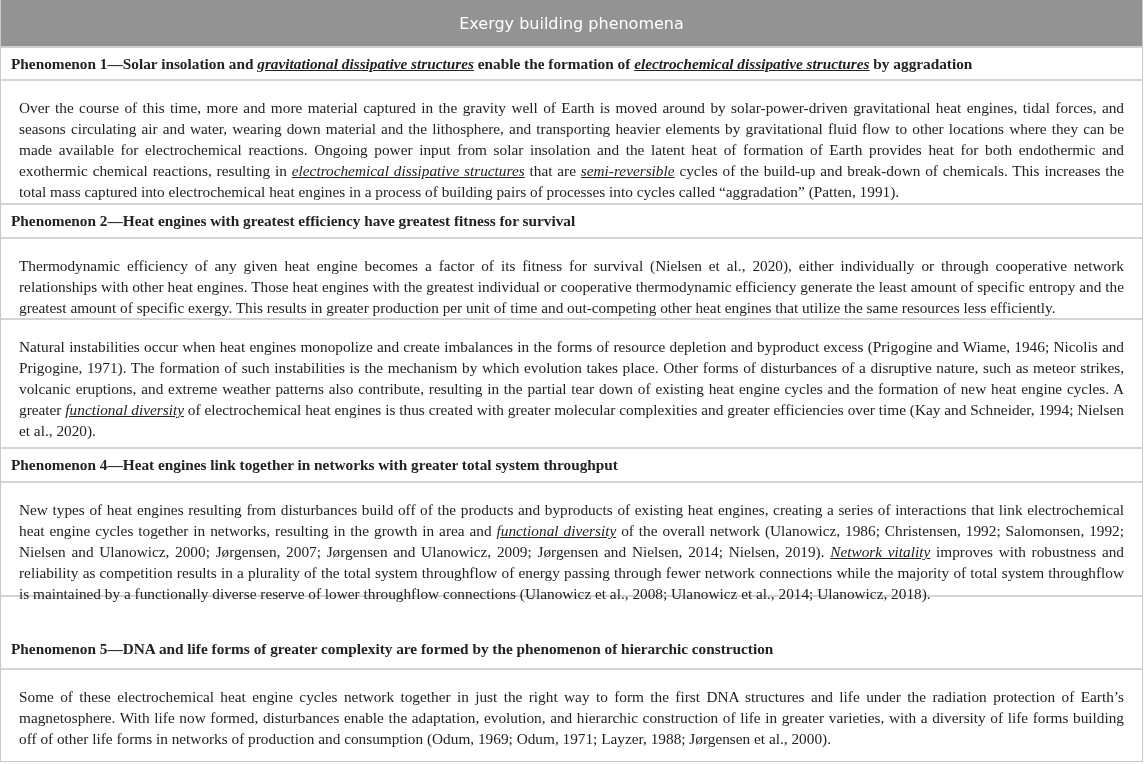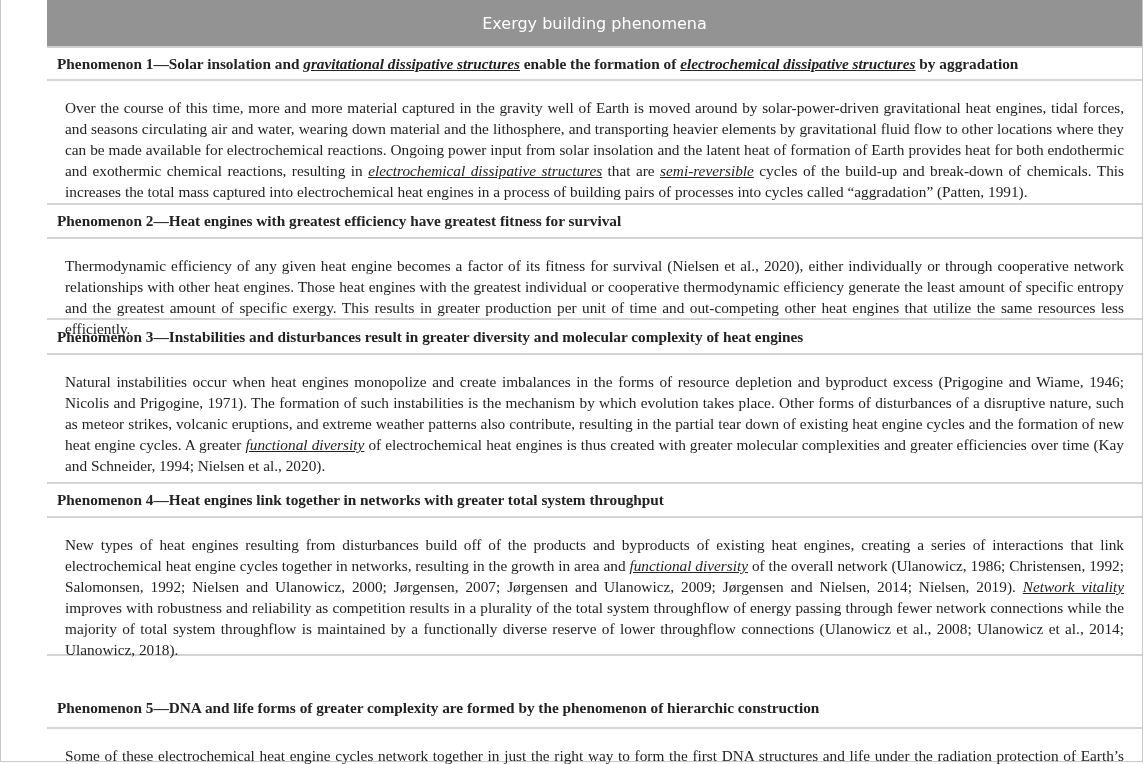--- a/index.html
+++ b/index.html
@@ -1,19 +1,19 @@
 <!DOCTYPE html>
 <html><head>
 <meta charset="utf-8">
 <style>
   html, body { margin: 0; padding: 0; background: #ffffff; }
   body { width: 1145px; height: 764px; overflow: hidden; position: relative; }
   .table {
     position: absolute; left: 0; top: 0; width: 1143px; height: 762px;
-    border: 1px solid #c8c8c8; border-top: none; box-sizing: border-box; padding-left: 46px;
+    border: 1px solid #c8c8c8; border-top: none; box-sizing: border-box;
   }
   .header {
     height: 48px; background: #939393; color: #ffffff;
     font-family: "DejaVu Sans", sans-serif; font-size: 16px;
     display: flex; align-items: center; justify-content: center;
     border-bottom: 2px solid #d0d0d0; box-sizing: border-box;
   }
   .title-row {
     font-family: "Liberation Serif", serif; font-weight: bold; font-size: 15.3px;
     color: #222; padding: 0 10px; display: flex; align-items: center;
@@ -23,21 +23,21 @@
     font-family: "Liberation Serif", serif; font-size: 15.3px; color: #222;
     line-height: 21px; padding: 8px 10px 0 10px; text-align: justify;
     border-bottom: 2px solid #d4d4d4; box-sizing: border-box;
   }
   .body-row:last-child { border-bottom: none; }
   .body-row p { margin: 8px; }
   em, i { font-style: italic; font-weight: inherit; text-decoration: underline; }
   .t1 { height: 33px; } .b1 { height: 124px; }
   .t2 { height: 34px; } .b2 { height: 81px; }
   .t3 { height: 35px; } .b3 { height: 129px; }
-  .t4 { height: 34px; } .b4 { height: 138px; }
+  .t4 { height: 34px; } .b4 { height: 114px; }
   .t5 { height: 41px; margin-top: 32px; } .b5 { height: 119px; }
 </style>
 </head>
 <body>
 
 <div class="table">
   <div class="header">
     <span>Exergy building phenomena</span>
   </div>
 
@@ -48,23 +48,20 @@
     <p><span>Over the course of this time, more and more material captured in the gravity well of Earth is moved around by solar-power-driven gravitational heat engines, tidal forces, and seasons circulating air and water, wearing down material and the lithosphere, and transporting heavier elements by gravitational fluid flow to other locations where they can be made available for electrochemical reactions. Ongoing power input from solar insolation and the latent heat of formation of Earth provides heat for both endothermic and exothermic chemical reactions, resulting in </span><em>electrochemical dissipative structures</em><span> that are </span><em>semi-reversible</em><span> cycles of the build-up and break-down of chemicals. This increases the total mass captured into electrochemical heat engines in a process of building pairs of processes into cycles called “aggradation” (Patten, 1991).</span></p>
   </div>
 
   <div class="title-row t2">
     <span><span>Phenomenon 2—Heat engines with greatest efficiency have greatest fitness for survival</span></span>
   </div>
   <div class="body-row b2">
     <p><span>Thermodynamic efficiency of any given heat engine becomes a factor of its fitness for survival (Nielsen et al., 2020), either individually or through cooperative network relationships with other heat engines. Those heat engines with the greatest individual or cooperative thermodynamic efficiency generate the least amount of specific entropy and the greatest amount of specific exergy. This results in greater production per unit of time and out-competing other heat engines that utilize the same resources less efficiently.</span></p>
   </div>
 
-  <div class="title-row t3">
-    <span><span>Phenomenon 3—Instabilities and disturbances result in greater diversity and molecular complexity of heat engines</span></span>
-  </div>
   <div class="body-row b3">
     <p><span>Natural instabilities occur when heat engines monopolize and create imbalances in the forms of resource depletion and byproduct excess (Prigogine and Wiame, 1946; Nicolis and Prigogine, 1971). The formation of such instabilities is the mechanism by which evolution takes place. Other forms of disturbances of a disruptive nature, such as meteor strikes, volcanic eruptions, and extreme weather patterns also contribute, resulting in the partial tear down of existing heat engine cycles and the formation of new heat engine cycles. A greater </span><em>functional diversity</em><span> of electrochemical heat engines is thus created with greater molecular complexities and greater efficiencies over time (Kay and Schneider, 1994; Nielsen et al., 2020).</span></p>
   </div>
 
   <div class="title-row t4">
     <span><span>Phenomenon 4—Heat engines link together in networks with greater total system throughput</span></span>
   </div>
   <div class="body-row b4">
     <p><span>New types of heat engines resulting from disturbances build off of the products and byproducts of existing heat engines, creating a series of interactions that link electrochemical heat engine cycles together in networks, resulting in the growth in area and </span><em>functional diversity</em><span> of the overall network (Ulanowicz, 1986; Christensen, 1992; Salomonsen, 1992; Nielsen and Ulanowicz, 2000; Jørgensen, 2007; Jørgensen and Ulanowicz, 2009; Jørgensen and Nielsen, 2014; Nielsen, 2019). </span><em>Network vitality</em><span> improves with robustness and reliability as competition results in a plurality of the total system throughflow of energy passing through fewer network connections while the majority of total system throughflow is maintained by a functionally diverse reserve of lower throughflow connections (Ulanowicz et al., 2008; Ulanowicz et al., 2014; Ulanowicz, 2018).</span></p>
   </div>

